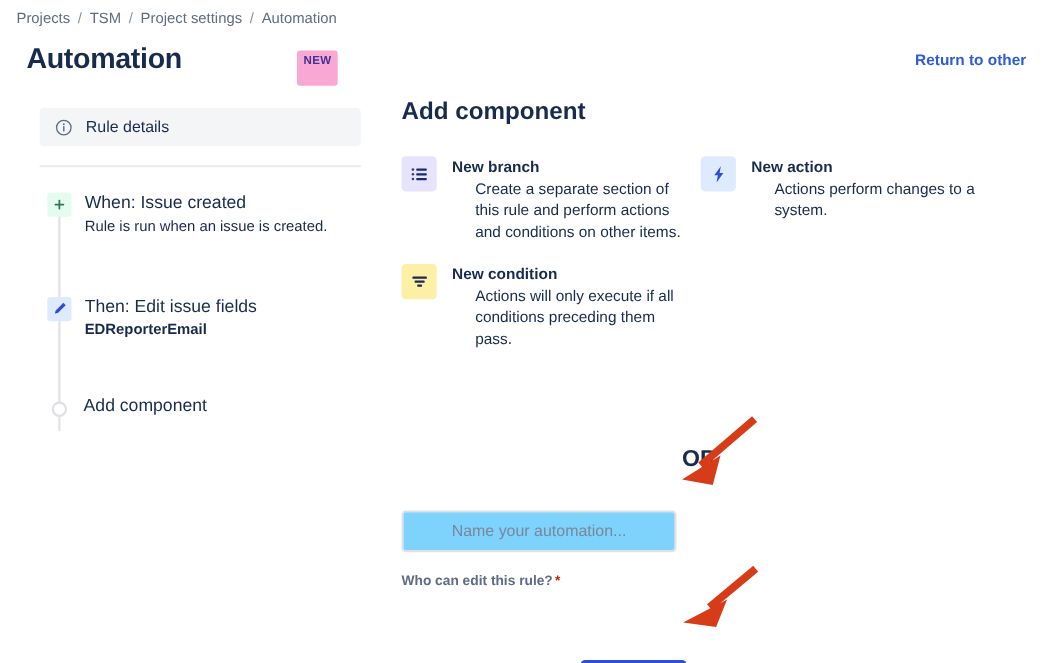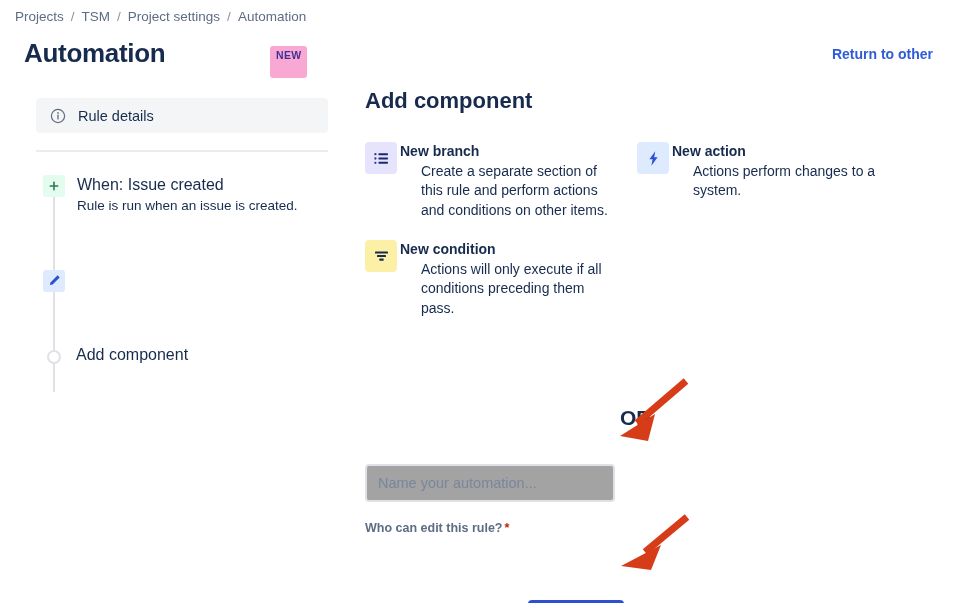--- a/index.html
+++ b/index.html
@@ -79,21 +79,21 @@
   .tl-gap-2 { height: 52px; }
 
   
   .right-panel { position: absolute; left: 365px; top: 88px; width: 570px; }
   .section-title {
     font-size: 22px; font-weight: bold; color: #172b4d; margin: 0 0 28px 0;
   }
 
   .comp-grid { position: relative; }
   .comp {
-    position: absolute; display: flex; gap: 3px; cursor: pointer;
+    position: absolute; display: flex; gap: 14px; cursor: pointer;
   }
   .comp-icon {
     width: 32px; height: 32px; border-radius: 4px; flex: none;
     display: flex; align-items: center; justify-content: center;
   }
   .comp-icon.branch { background: #e6e3fc; }
   .comp-icon.action { background: #deebff; }
   .comp-icon.condition { background: #fcefa6; }
   .comp-body { width: 210px; }
   .comp-name { font-size: 14px; font-weight: bold; color: #172b4d; line-height: 1.35; }
@@ -101,23 +101,23 @@
 
   .or-text {
     position: absolute; left: 255px; top: 264px;
     font-size: 21px; font-weight: bold; color: #172b4d;
   }
 
   .name-input {
     position: absolute; left: 0px; top: 322px;
     width: 250px; height: 38px;
     border: 2px solid #dfe1e6; border-radius: 4px;
-    background: #a3a3a3; padding: 0 11px;
+    background: #7dd3fc; padding: 0 11px;
     font-family: "Liberation Sans", sans-serif;
-    font-size: 14.5px; color: #172b4d;
+    font-size: 14.5px; color: #172b4d; text-align: center;
   }
   .name-input::placeholder { color: #7a869a; }
 
   .field-label {
     position: absolute; left: 0px; top: 379px;
     font-size: 12.5px; font-weight: bold; color: #5e6c84;
   }
   .req { color: #bf2600; font-weight: bold; margin-left: 2px; }
 
   .select-box {
@@ -196,20 +196,24 @@
       </div>
 
       <div class="tl-gap-1"></div>
 
       <div class="tl-row">
         <div class="tl-badge blue">
           <svg width="13" height="13" viewBox="0 0 13 13">
             <path d="M9.6 1.3 L11.7 3.4 L4.6 10.5 L1.9 11.1 L2.5 8.4 Z" fill="#2c4fd4"></path>
           </svg>
         </div>
+        <div class="tl-text">
+          <div class="tl-title">Then: Edit issue fields</div>
+          <div class="tl-sub bold">EDReporterEmail</div>
+        </div>
       </div>
 
       <div class="tl-gap-2"></div>
 
       <div class="tl-row">
         <div class="tl-badge empty"></div>
         <div class="tl-text" style="margin-left:3px;">
           <div class="tl-title">Add component</div>
         </div>
       </div>

